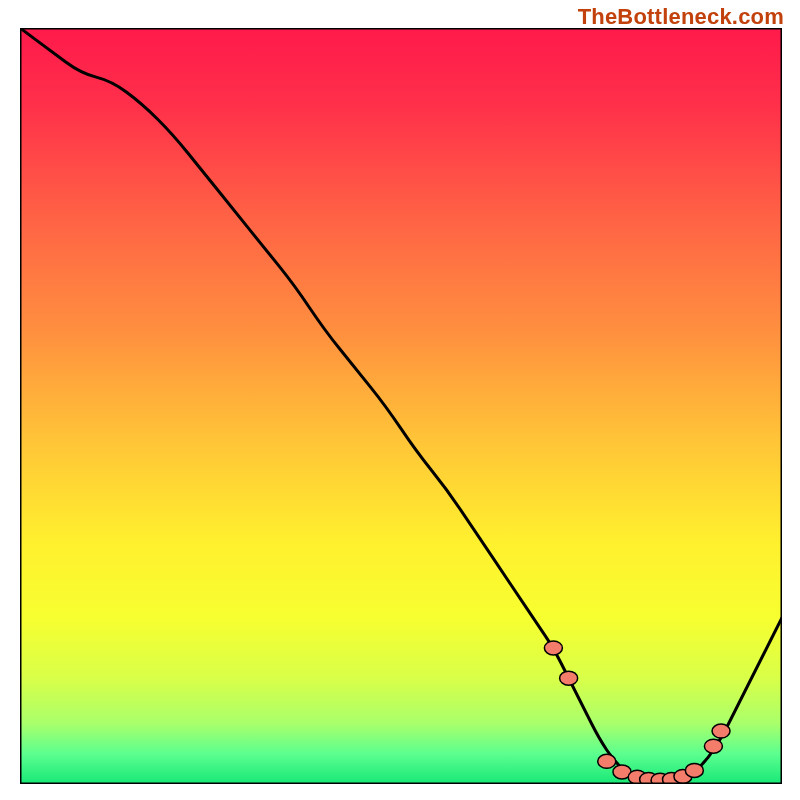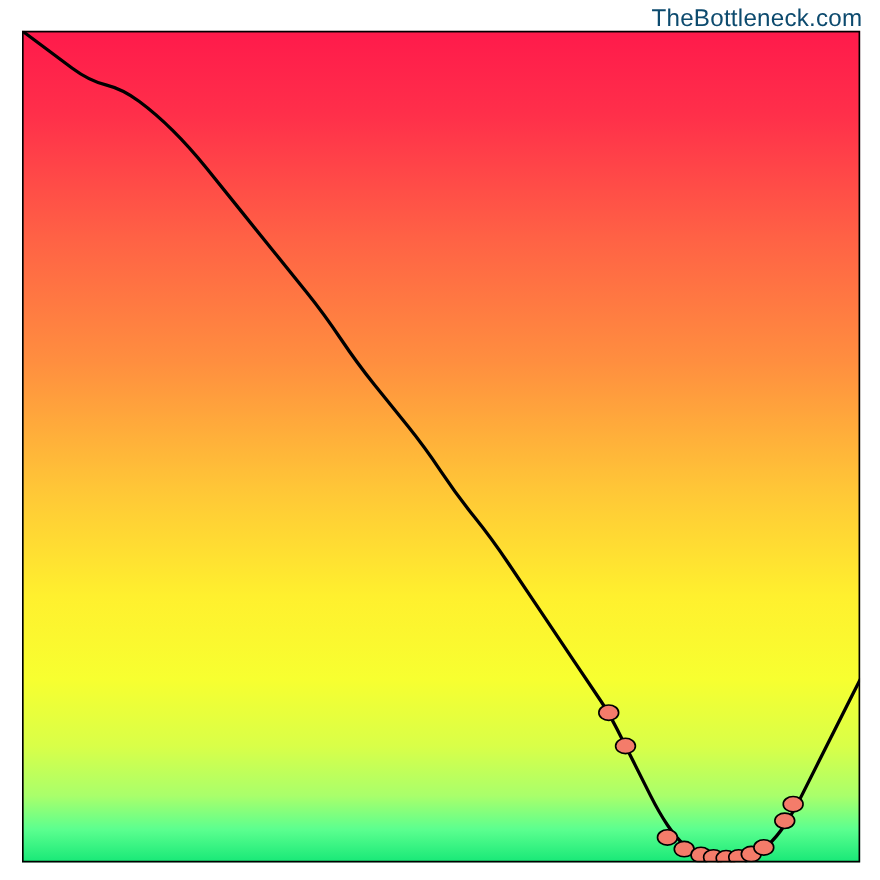--- a/index.html
+++ b/index.html
@@ -14,22 +14,22 @@
   .stage {
     position: relative;
     width: 800px;
     height: 800px;
   }
   .watermark {
     position: absolute;
     top: 4px;
     right: 16px;
     font-size: 22px;
-    font-weight: 400;
-    color: #0c4a6e;
+    font-weight: 700;
+    color: #c2410c;
     letter-spacing: 0.2px;
   }
   .plot-area {
     position: absolute;
     left: 20px;
     top: 28px;
     width: 762px;
     height: 756px;
     box-sizing: border-box;
   }

